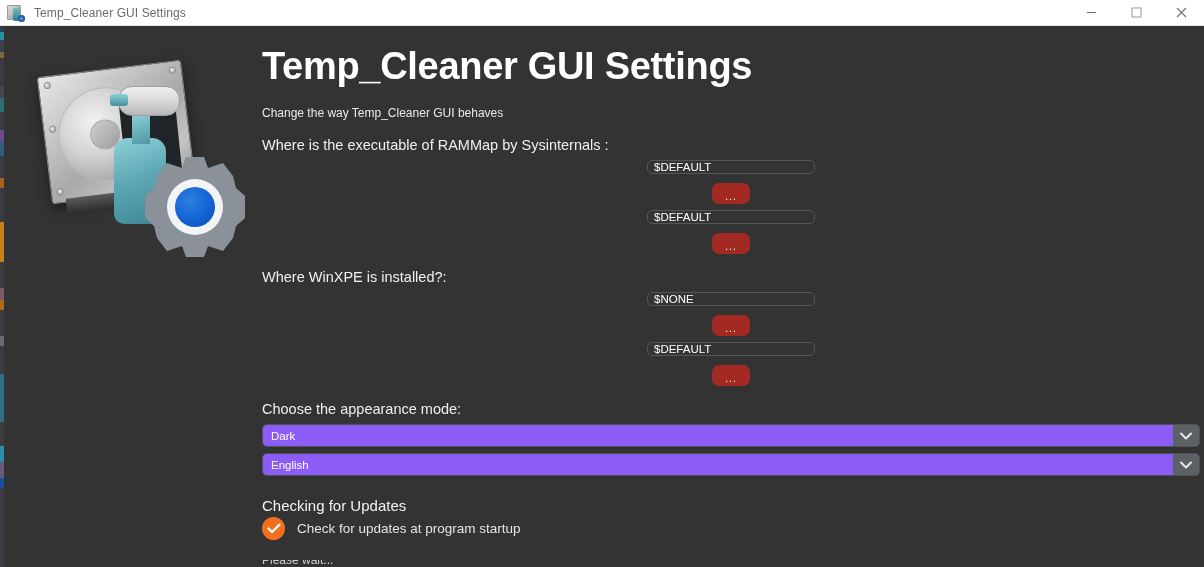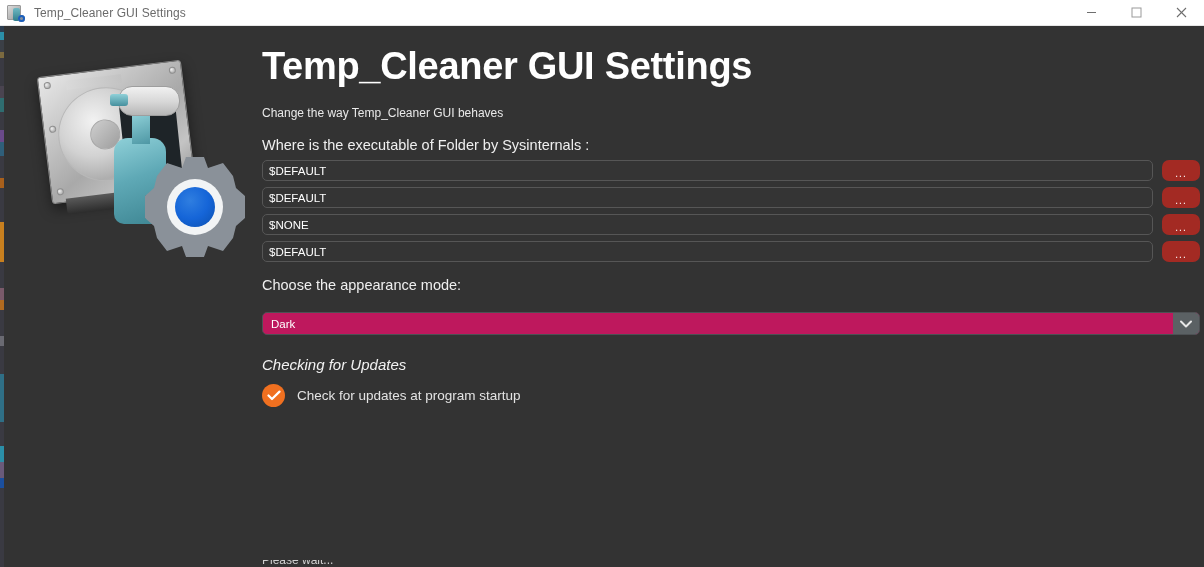--- a/index.html
+++ b/index.html
@@ -294,20 +294,21 @@
     font-size: 14.5px;
     color: #efefef;
     line-height: 18px;
     margin-top: 14px;
   }
   .row {
     display: flex;
     align-items: center;
     margin-top: 6px;
     gap: 9px;
+    flex-direction: column;
   }
   .text-input {
     flex: 1;
     height: 21px;
     background: #343434;
     border: 1px solid #565656;
     border-radius: 5px;
     color: #ffffff;
     font-size: 11.5px;
     font-family: "Liberation Sans", sans-serif;
@@ -328,27 +329,26 @@
     display: flex;
     align-items: flex-end;
     justify-content: center;
     padding-bottom: 3px;
     font-family: "Liberation Sans", sans-serif;
   }
   .dropdown {
     position: relative;
     width: 938px;
     height: 23px;
-    background: #be185d;
+    background: #8b5cf6;
     border: 1px solid #4d5154;
     border-radius: 5px;
     display: flex;
     align-items: center;
     cursor: pointer;
-    margin-top: 12px;
   }
   .dropdown .dd-value {
     font-size: 11.5px;
     color: #ffffff;
     padding-left: 8px;
   }
   .dropdown .dd-arrow {
     position: absolute;
     right: 0; top: 0;
     width: 26px; height: 21px;
@@ -358,26 +358,25 @@
     align-items: center;
     justify-content: center;
   }
   .dropdown .dd-arrow svg { display: block; }
 
   .section-head {
     font-size: 15px;
     color: #f2f2f2;
     margin-top: 20px;
     line-height: 20px;
-    font-style: italic;
   }
   .check-row {
     display: flex;
     align-items: center;
-    margin-top: 9px;
+    margin-top: 1px;
     gap: 12px;
   }
   .checkbox {
     width: 23px; height: 23px;
     border-radius: 50%;
     background: #f07020;
     display: flex;
     align-items: center;
     justify-content: center;
     cursor: pointer;
@@ -467,31 +466,32 @@
         <div class="gear-ring"></div>
         <div class="gear-core"></div>
       </div>
     </div>
 
     <div class="form">
 
       <div class="page-title">Temp_Cleaner GUI Settings</div>
       <div class="subtitle">Change the way Temp_Cleaner GUI behaves</div>
 
-      <div class="field-label">Where is the executable of Folder by Sysinternals :</div>
+      <div class="field-label">Where is the executable of RAMMap by Sysinternals :</div>
       <div class="row">
         <input class="text-input" type="text" value="$DEFAULT" style="">
         <button class="browse-btn">...</button>
       </div>
 
       <div class="row">
         <input class="text-input" type="text" value="$DEFAULT" style="">
         <button class="browse-btn">...</button>
       </div>
 
+      <div class="field-label">Where WinXPE is installed?:</div>
       <div class="row">
         <input class="text-input" type="text" value="$NONE" style="">
         <button class="browse-btn">...</button>
       </div>
 
       <div class="row">
         <input class="text-input" type="text" value="$DEFAULT" style="">
         <button class="browse-btn">...</button>
       </div>
 
@@ -500,20 +500,30 @@
         <div class="dropdown">
           <span class="dd-value">Dark</span>
           <span class="dd-arrow">
             <svg width="12" height="8" viewBox="0 0 12 8" aria-hidden="true">
                 <path d="M1 1.5 L6 6.5 L11 1.5" fill="none" stroke="#e8e8e8" stroke-width="2" stroke-linecap="round" stroke-linejoin="round"></path>
               </svg>
           </span>
         </div>
       </div>
 
+      <div class="row">
+        <div class="dropdown">
+          <span class="dd-value">English</span>
+          <span class="dd-arrow">
+            <svg width="12" height="8" viewBox="0 0 12 8" aria-hidden="true">
+                <path d="M1 1.5 L6 6.5 L11 1.5" fill="none" stroke="#e8e8e8" stroke-width="2" stroke-linecap="round" stroke-linejoin="round"></path>
+              </svg>
+          </span>
+        </div>
+      </div>
 
       <div class="section-head">Checking for Updates</div>
       <div class="check-row">
         <span class="checkbox">
           <svg width="14" height="11" viewBox="0 0 14 11" aria-hidden="true">
               <path d="M1.5 5.5 L5 9 L12.5 1.6" fill="none" stroke="#ffffff" stroke-width="2.2" stroke-linecap="round" stroke-linejoin="round"></path>
             </svg>
         </span>
         <span class="check-label">Check for updates at program startup</span>
       </div>

